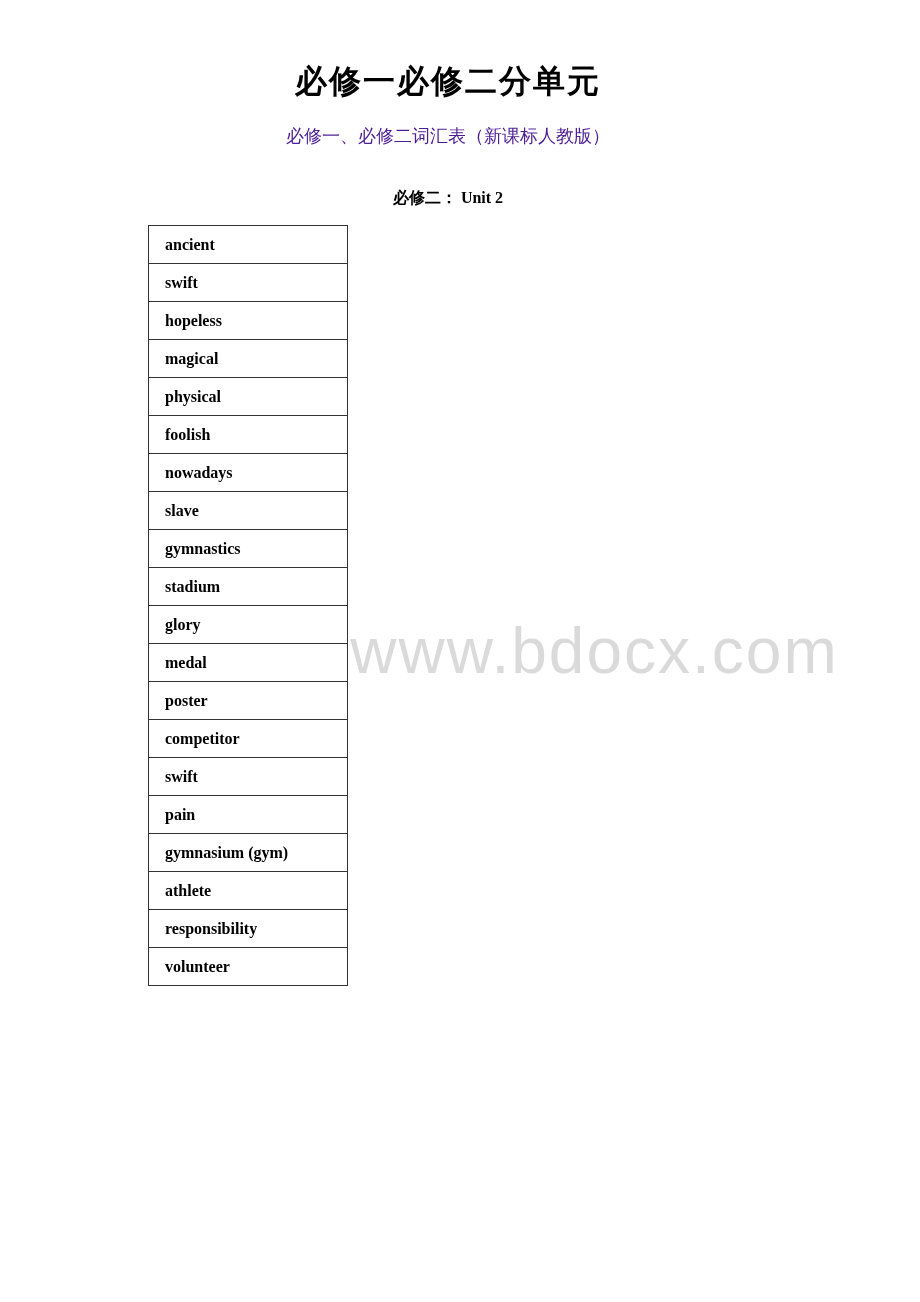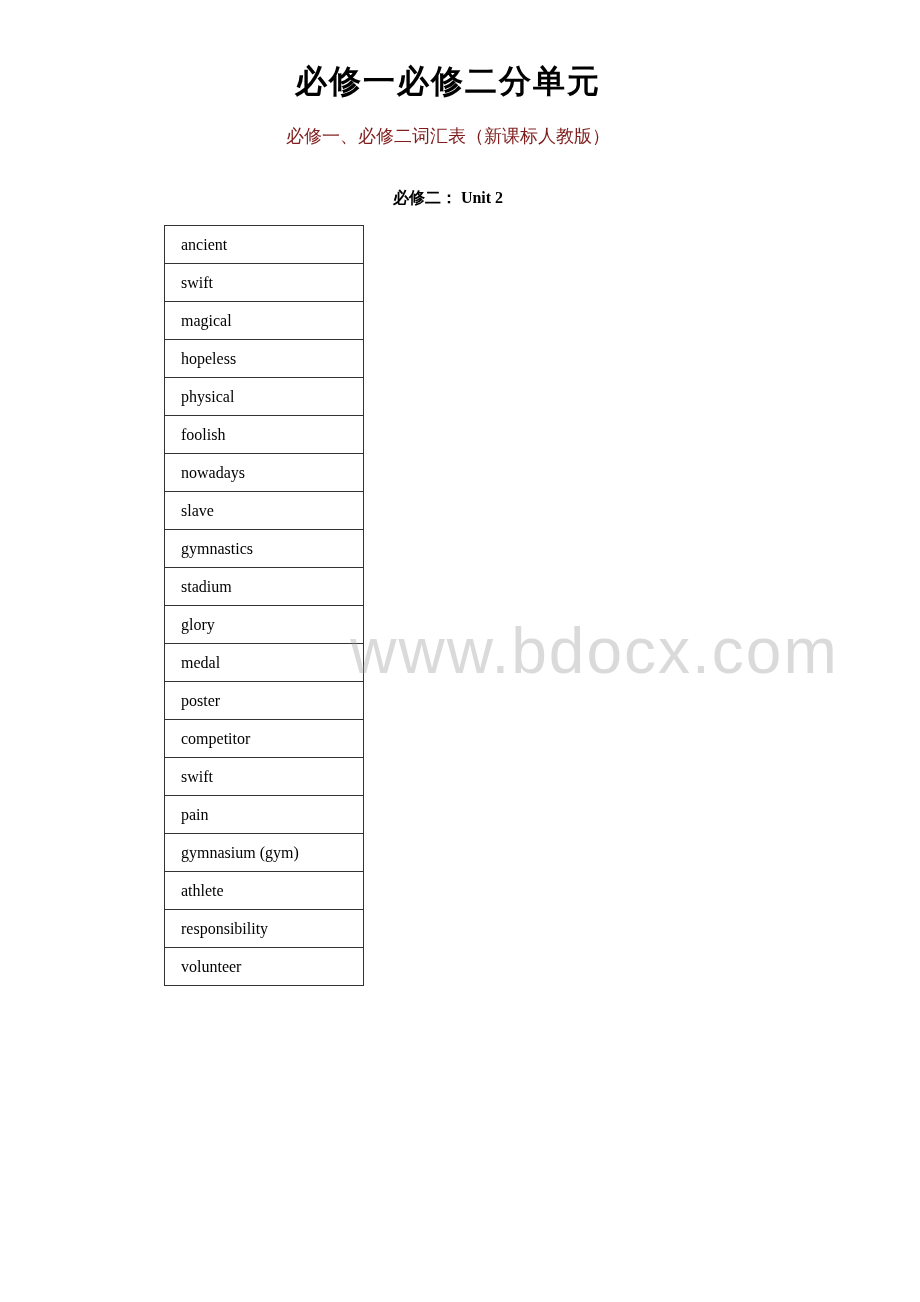--- a/index.html
+++ b/index.html
@@ -14,55 +14,56 @@
       width: 920px;
       min-height: 1302px;
       position: relative;
       overflow-x: hidden;
     }
 
     .page {
       width: 896px;
       min-height: 1302px;
       background: #ffffff;
-      padding: 60px 80px;
+      padding: 60px 108px;
       position: relative;
     }
 
     .main-title {
       text-align: center;
       font-size: 32px;
       font-weight: bold;
       color: #000000;
       margin-bottom: 20px;
       font-family: "SimSun", "宋体", serif;
       letter-spacing: 2px;
     }
 
     .subtitle {
       text-align: center;
       font-size: 18px;
-      color: #7f1d1d;
+      color: #4c1d95;
       margin-bottom: 40px;
       font-family: "SimSun", "宋体", serif;
     }
 
     .unit-title {
       text-align: center;
       font-size: 16px;
       font-weight: bold;
       color: #000000;
       margin-bottom: 16px;
       font-family: "SimSun", "宋体", serif;
     }
 
     .word-table {
       border-collapse: collapse;
       width: 200px;
-      margin-left: 84px;
+      margin-left: 40px;
+      font-weight: bold;
     }
 
     .word-table td {
       border: 1px solid #333333;
       padding: 8px 16px;
       font-size: 16px;
       color: #000000;
       font-family: "Times New Roman", serif;
       height: 38px;
       vertical-align: middle;
@@ -93,24 +94,24 @@
 
   <table class="word-table">
     <tbody id="word-table-body">
     <tr>
           <td>ancient</td>
         </tr>
         <tr>
           <td>swift</td>
         </tr>
         <tr>
-          <td>magical</td>
+          <td>hopeless</td>
         </tr>
         <tr>
-          <td>hopeless</td>
+          <td>magical</td>
         </tr>
         <tr>
           <td>physical</td>
         </tr>
         <tr>
           <td>foolish</td>
         </tr>
         <tr>
           <td>nowadays</td>
         </tr>

